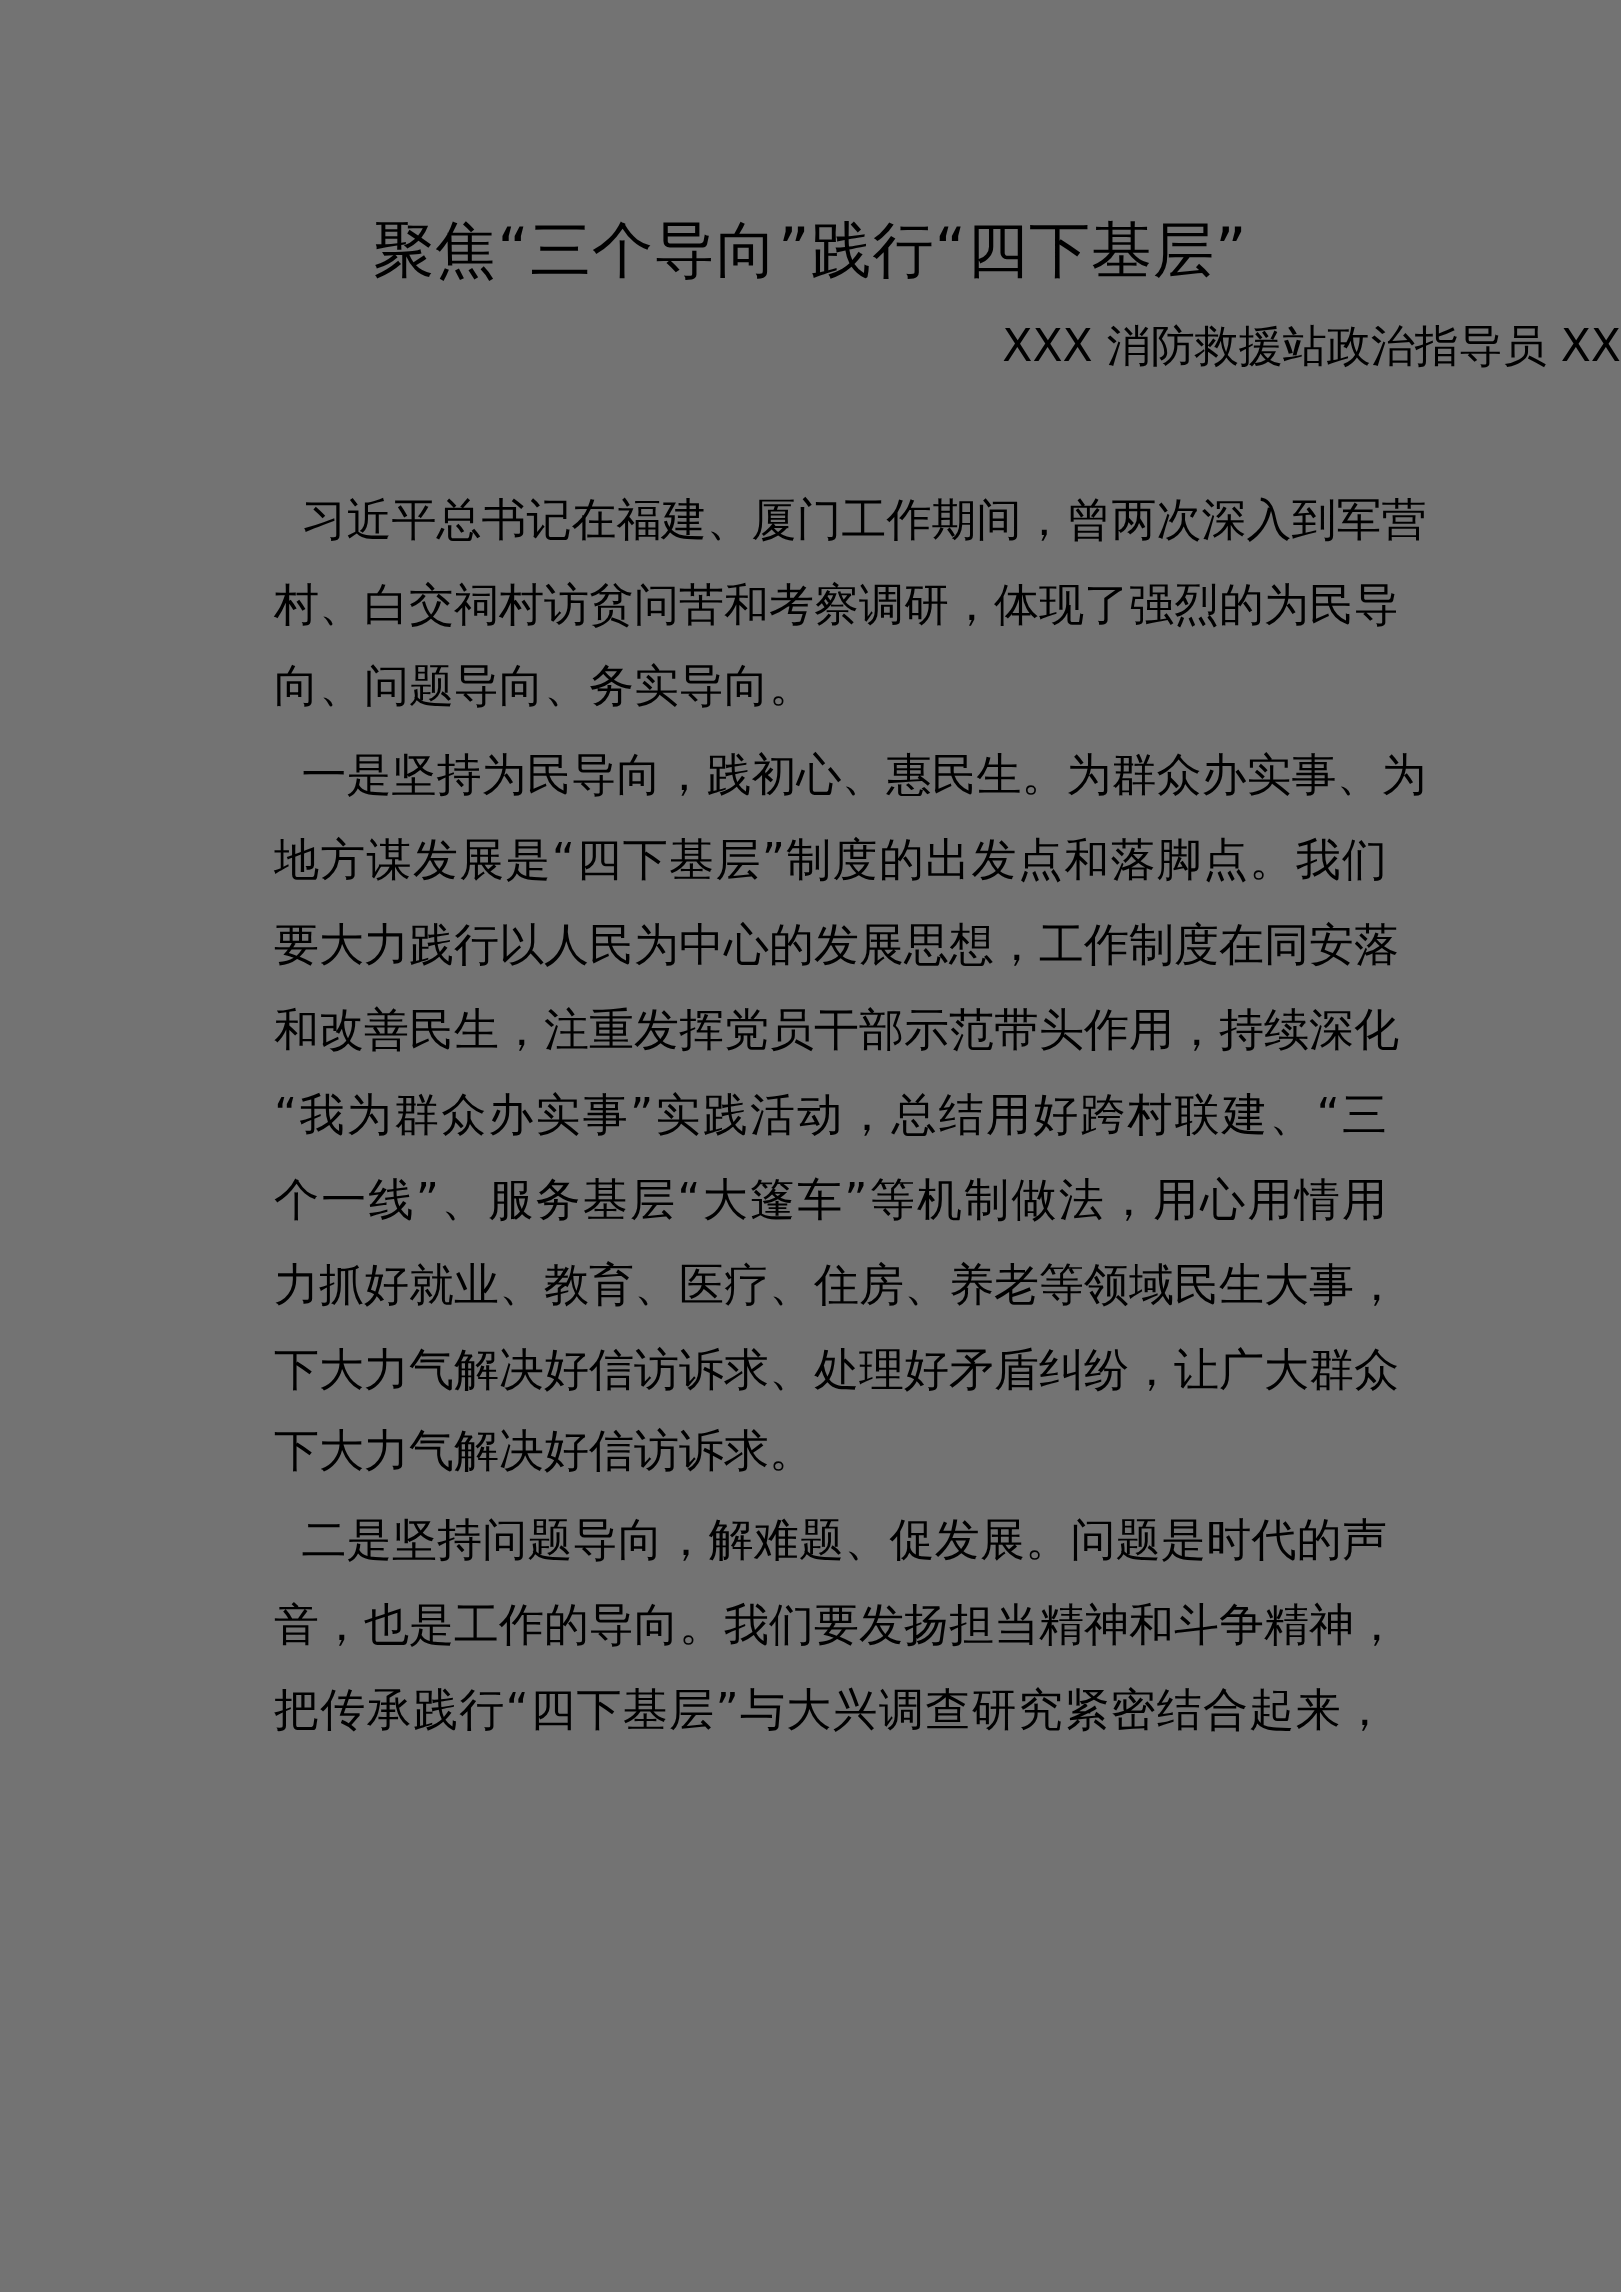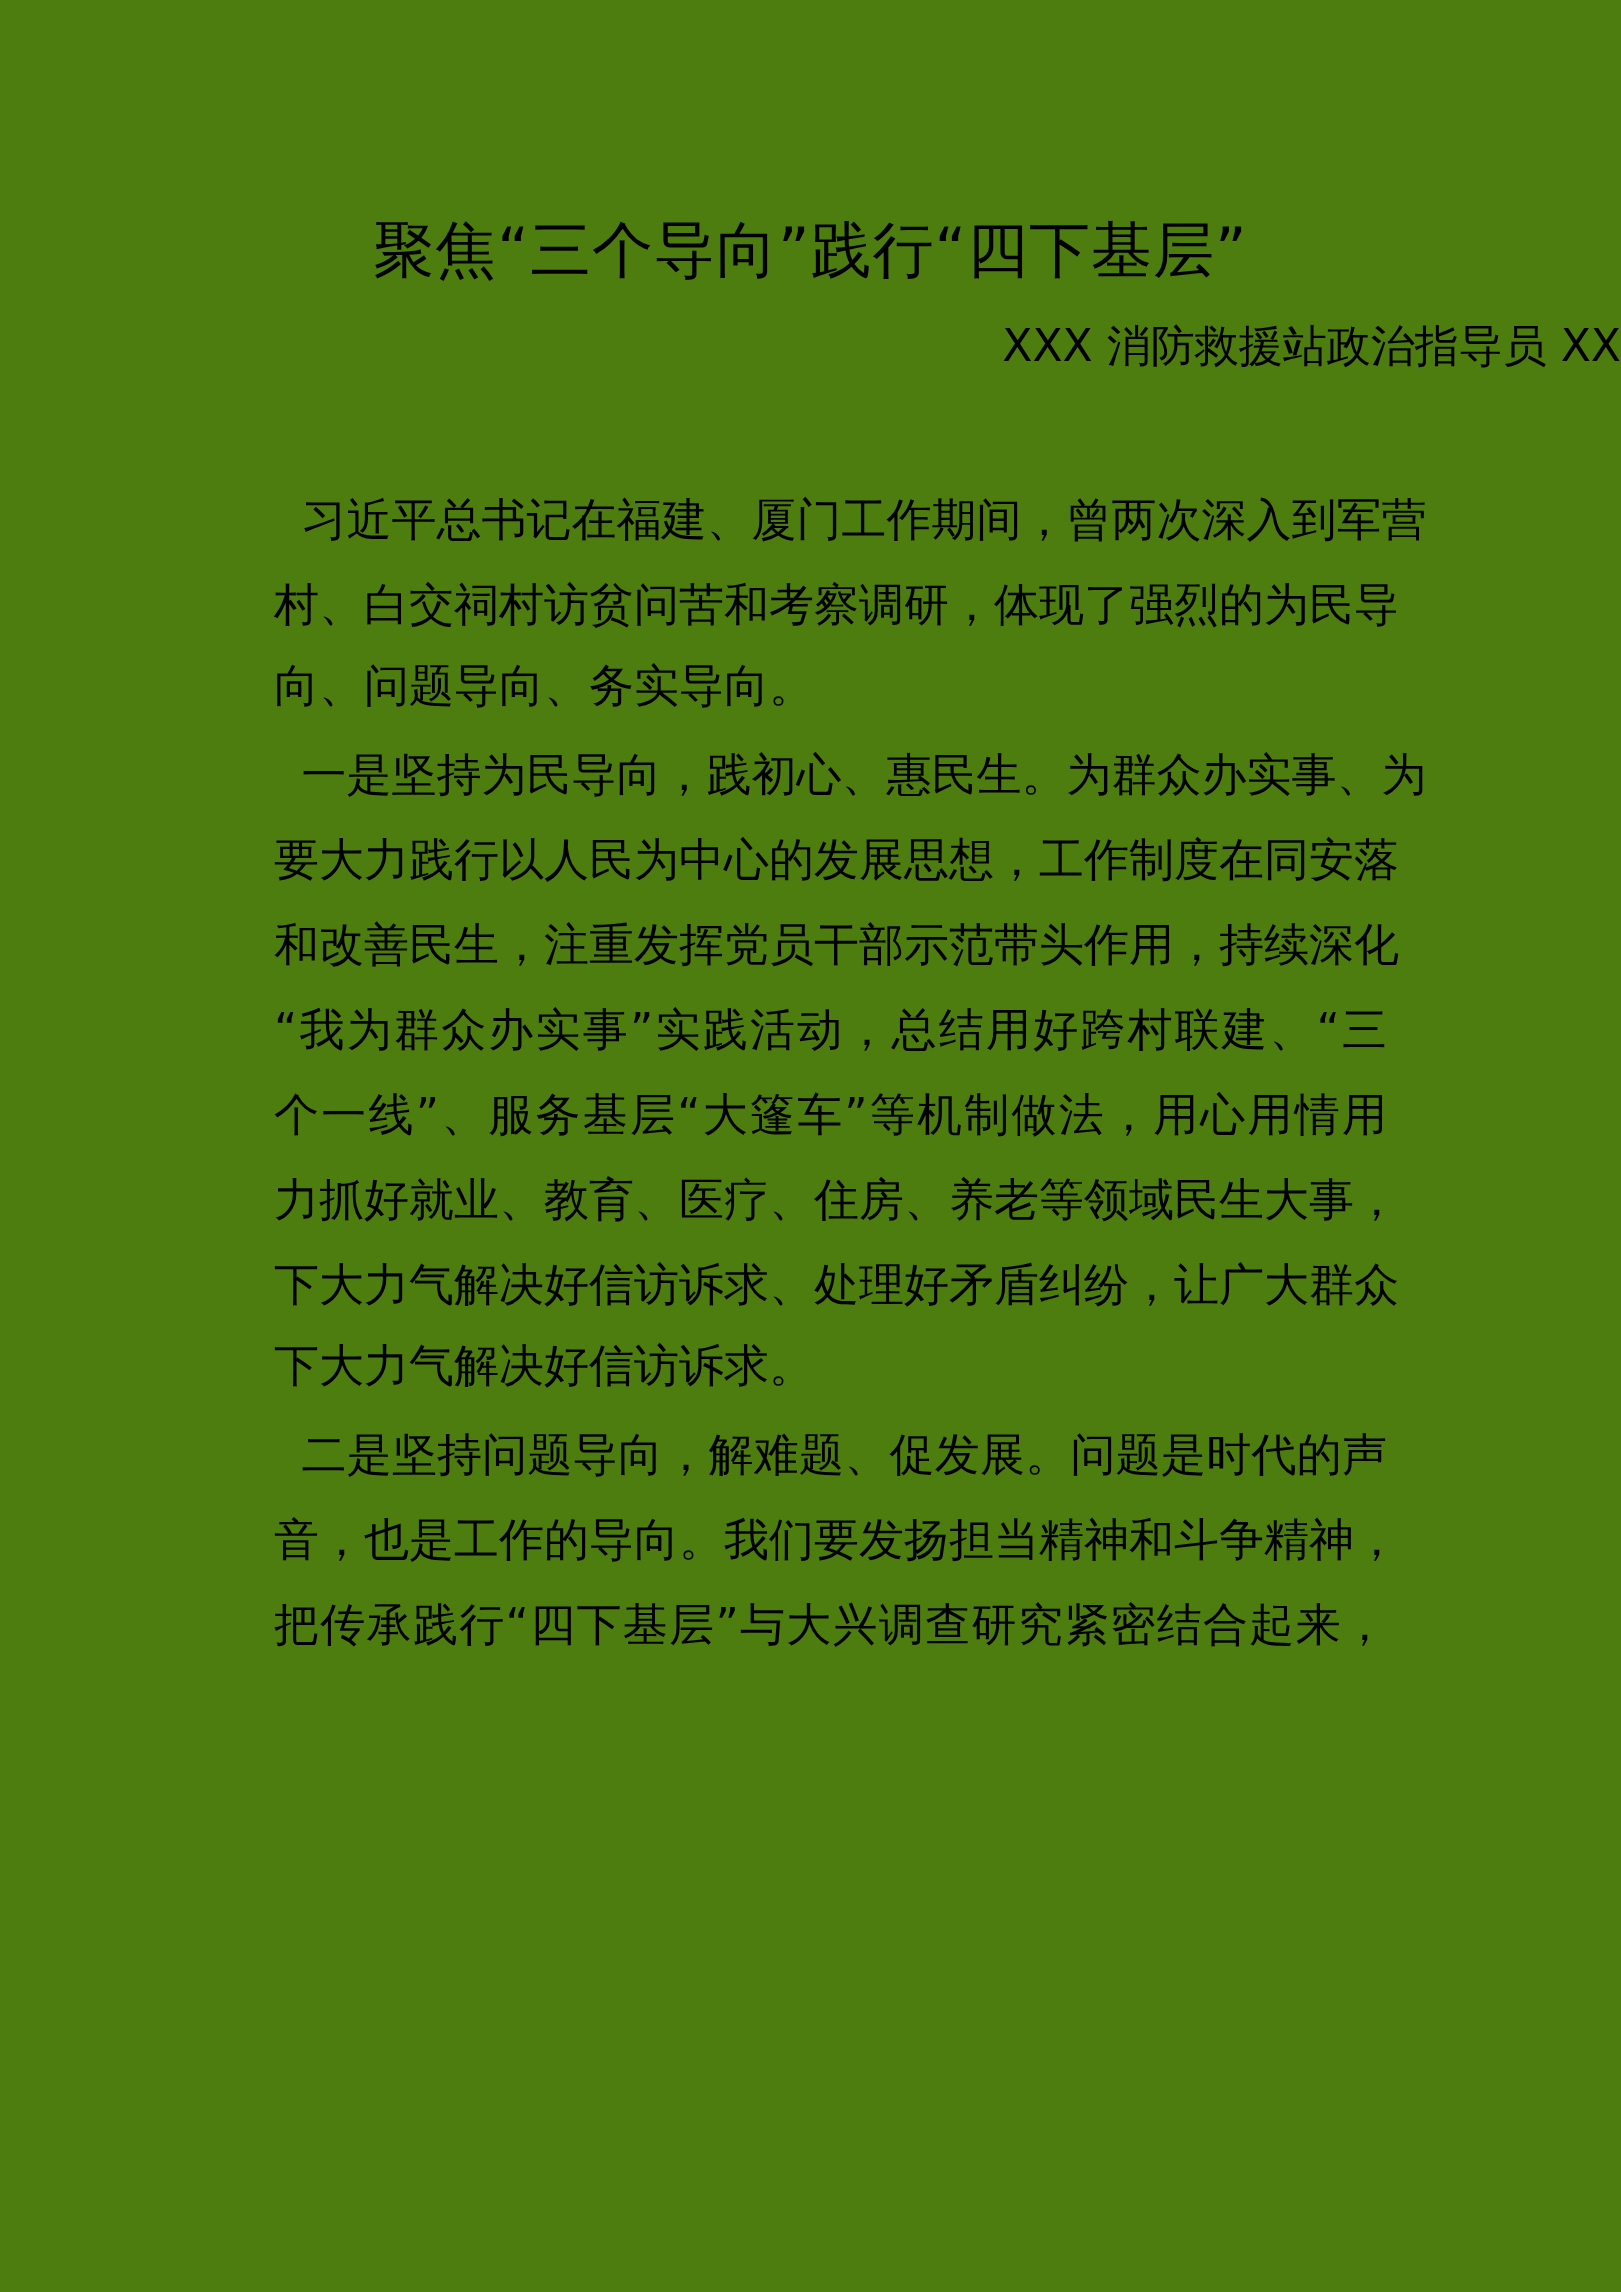--- a/index.html
+++ b/index.html
@@ -13,21 +13,21 @@
       position: relative;
       overflow: hidden;
       font-family: "DejaVu Sans", "Liberation Sans", sans-serif;
       color: #000000;
     }
     .page {
       position: absolute;
       left: 0; top: 0;
       width: 1621px;
       height: 2293px;
-      background: #4d7c0f;
+      background: #737373;
     }
     .title {
       position: absolute;
       left: 0;
       width: 1621px;
       top: 211px;
       text-align: center;
       font-size: 61px;
       line-height: 78px;
       letter-spacing: 1px;
@@ -81,20 +81,21 @@
 
     <div>
       <div class="line first">习近平总书记在福建、厦门工作期间，曾两次深入到军营</div>
       <div class="line">村、白交祠村访贫问苦和考察调研，体现了强烈的为民导</div>
       <div class="line last">向、问题导向、务实导向。</div>
     </div>
 
 
     <div>
       <div class="line first">一是坚持为民导向，践初心、惠民生。为群众办实事、为</div>
+      <div class="line">地方谋发展是“四下基层”制度的出发点和落脚点。我们</div>
       <div class="line">要大力践行以人民为中心的发展思想，工作制度在同安落</div>
       <div class="line">和改善民生，注重发挥党员干部示范带头作用，持续深化</div>
       <div class="line">“我为群众办实事”实践活动，总结用好跨村联建、“三</div>
       <div class="line">个一线”、服务基层“大篷车”等机制做法，用心用情用</div>
       <div class="line">力抓好就业、教育、医疗、住房、养老等领域民生大事，</div>
       <div class="line">下大力气解决好信访诉求、处理好矛盾纠纷，让广大群众</div>
       <div class="line last">下大力气解决好信访诉求。</div>
     </div>
 
     <div>

